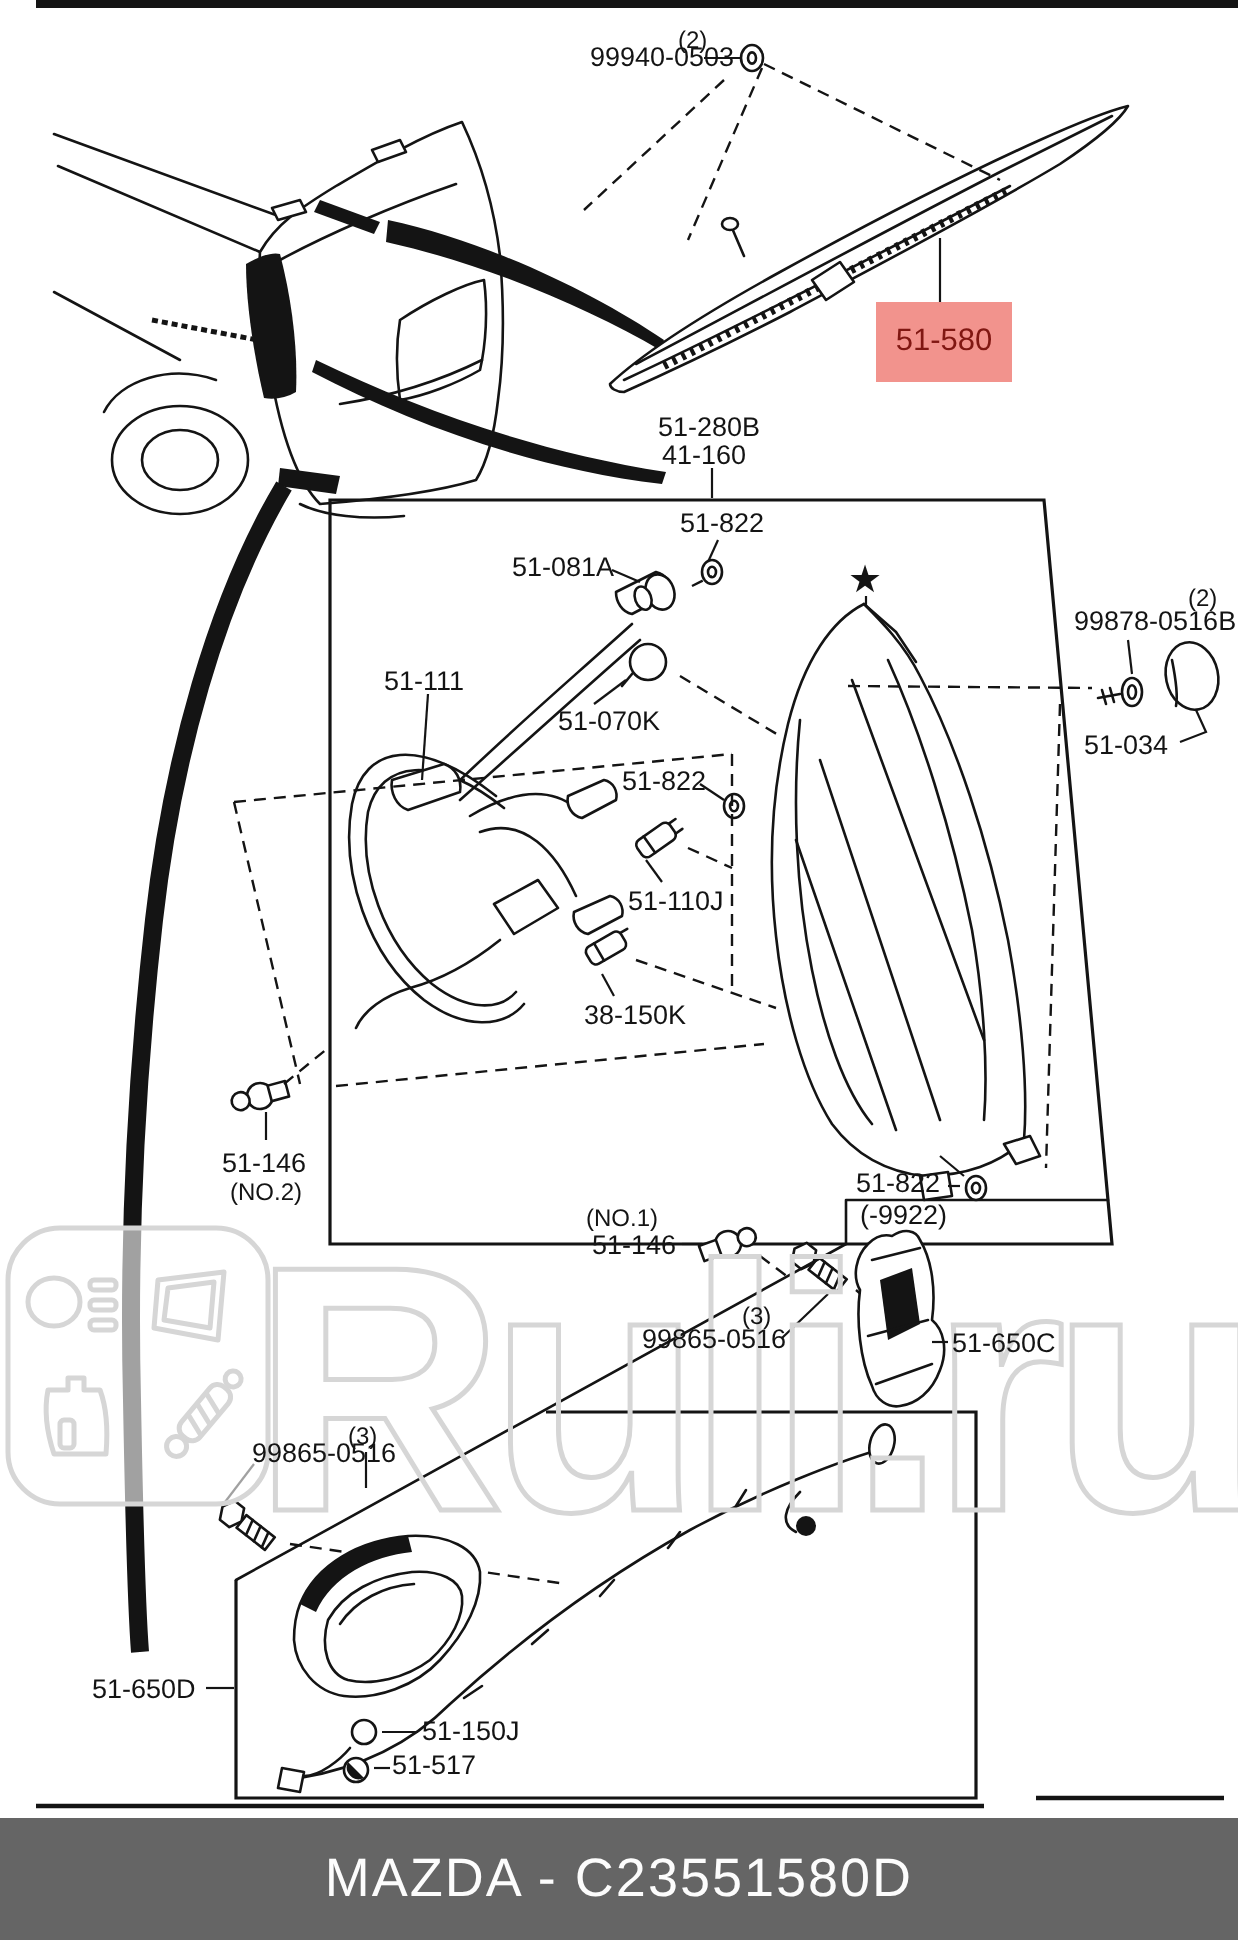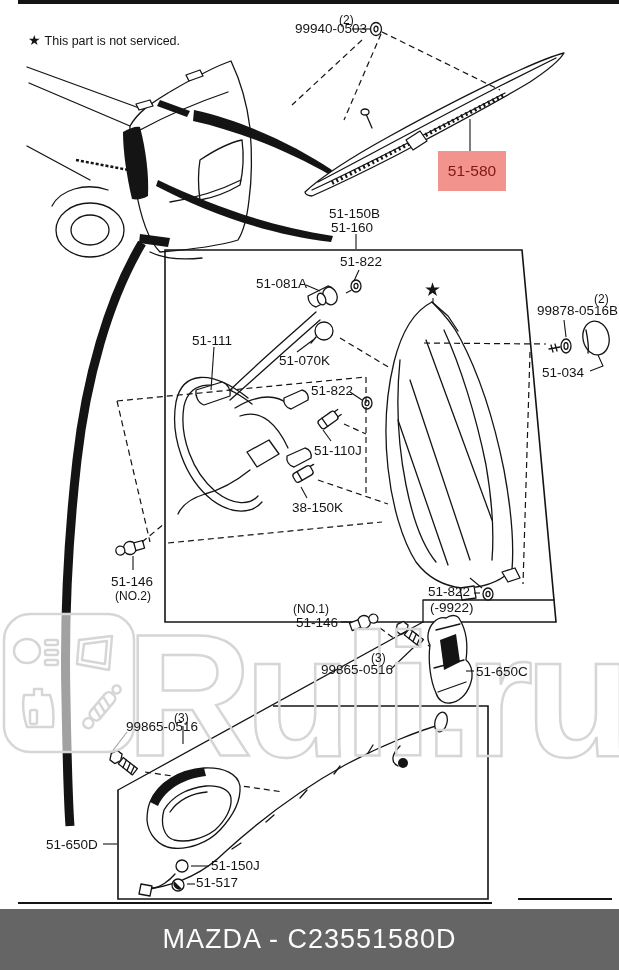--- a/index.html
+++ b/index.html
@@ -277,31 +277,28 @@
         <line class="wmk" x1="-6" y1="-11" x2="6" y2="-7"></line>
         <line class="wmk" x1="-6" y1="-4" x2="6" y2="0"></line>
         <circle class="wmk" r="5" cy="12"></circle>
         <circle class="wmk" r="4" cy="-32"></circle>
       </g>
     </g>
   </svg>
 
   <div id="wm-text" class="abs">Ruli.ru</div>
 
-  <div id="note" class="abs">
-    <span class="star">★</span><span>This part is not serviced.</span>
-  </div>
 
   <div class="lbl sm" style="left:339px;top:13px">(2)</div>
   <div class="lbl" style="left:295px;top:22px">99940-0503</div>
 
   <div id="hl" class="abs">51-580</div>
 
-  <div class="lbl" style="left:329px;top:207px">51-150B</div>
-  <div class="lbl" style="left:331px;top:221px">51-160</div>
+  <div class="lbl" style="left:329px;top:207px">51-280B</div>
+  <div class="lbl" style="left:331px;top:221px">41-160</div>
 
   <div class="lbl" style="left:340px;top:255px">51-822</div>
   <div class="lbl" style="left:256px;top:277px">51-081A</div>
   <div class="lbl" style="left:192px;top:334px">51-111</div>
   <div class="lbl" style="left:279px;top:354px">51-070K</div>
   <div class="lbl" style="left:311px;top:384px">51-822</div>
   <div class="lbl" style="left:314px;top:444px">51-110J</div>
   <div class="lbl" style="left:292px;top:501px">38-150K</div>
 
   <div class="lbl sm" style="left:594px;top:292px">(2)</div>

